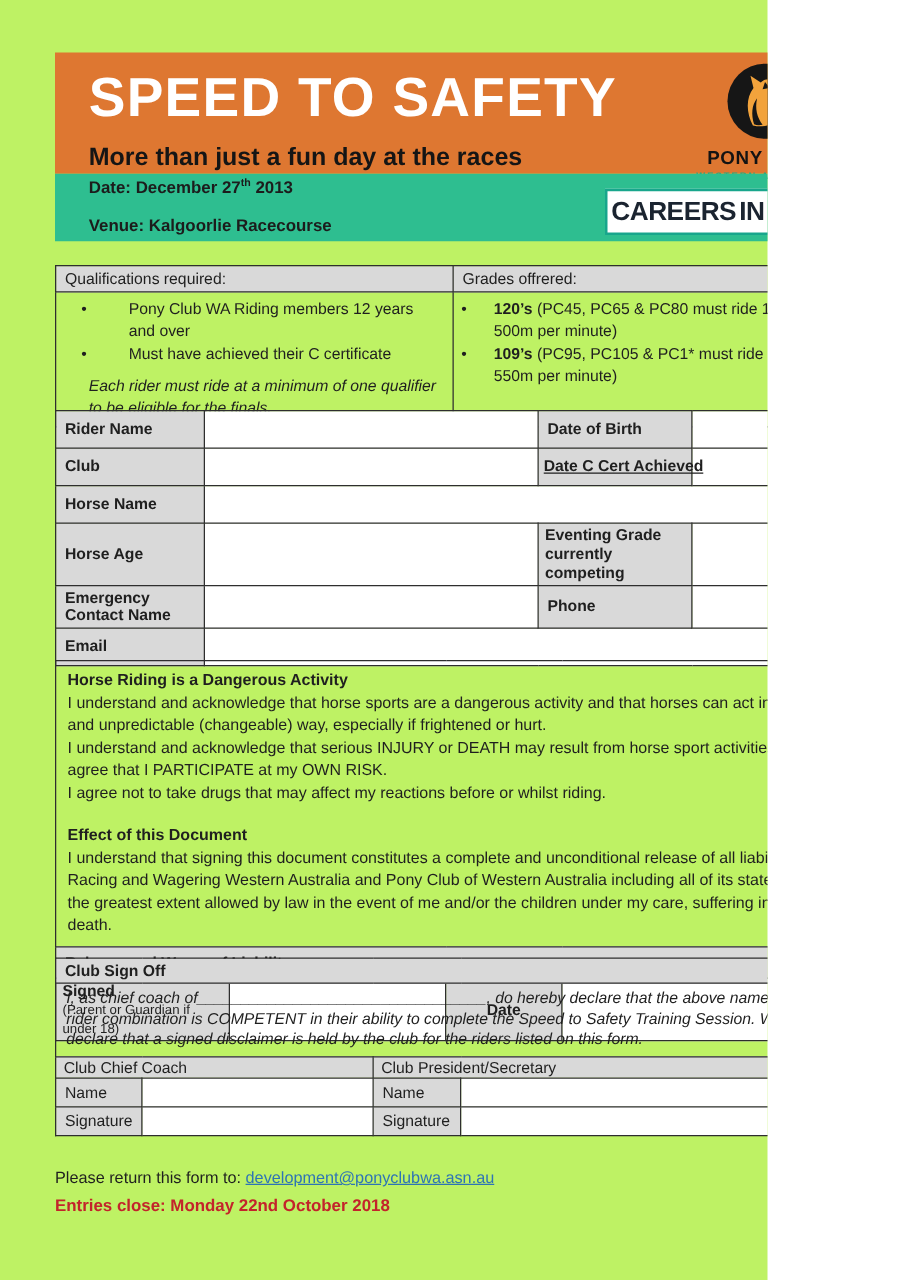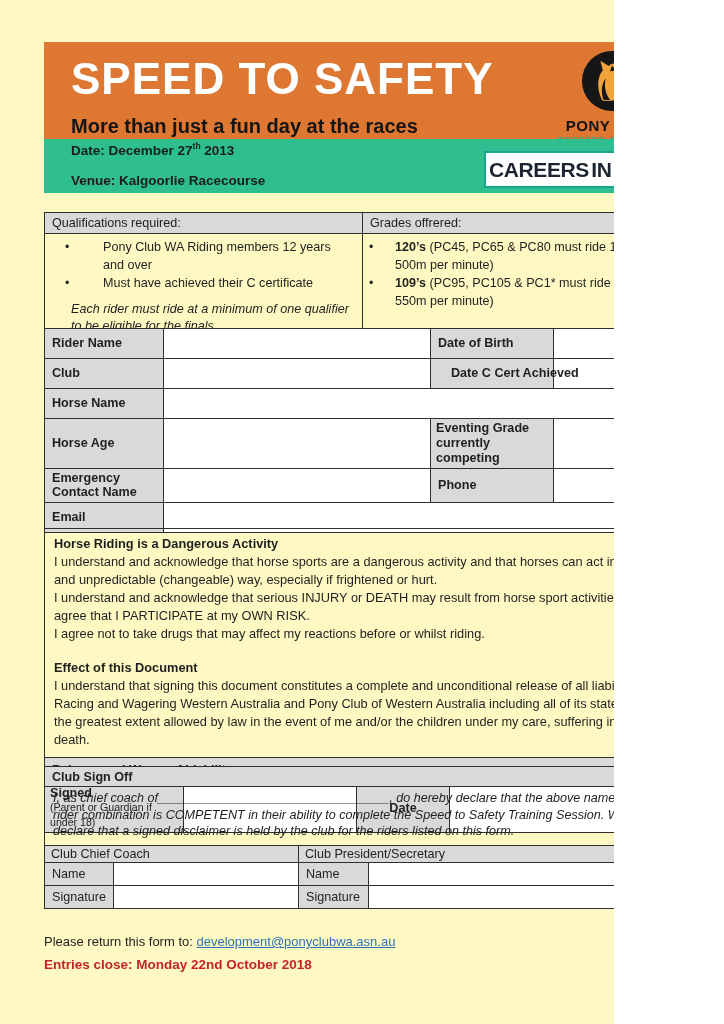--- a/index.html
+++ b/index.html
@@ -1,18 +1,18 @@
 <!DOCTYPE html>
 <html><head>
 <meta charset="utf-8">
 <style>
   * { margin:0; padding:0; box-sizing:border-box; }
   html,body { background:#ffffff; }
   body { font-family:"Liberation Sans", sans-serif; color:#1f1f1f; }
-  .page { position:relative; width:614px; height:1024px; background:#fef9c3; overflow:hidden; }
+  .page { position:relative; width:614px; height:1024px; background:#bef264; overflow:hidden; }
 
   
   .band-orange { position:absolute; left:44px; top:42px; width:646px; height:97px; background:#DE7731; }
   .main-title { position:absolute; left:27px; top:12px; font-size:44px; font-weight:bold; letter-spacing:1px; color:#ffffff; white-space:nowrap; }
   .subtitle  { position:absolute; left:27px; bottom:1px; font-size:20px; font-weight:bold; color:#151515; white-space:nowrap; }
   .pony-logo { position:absolute; top:8px; right:18px; width:120px; text-align:center; }
   .pony-name { font-size:15px; font-weight:bold; color:#131313; letter-spacing:.5px; margin-top:1px; }
   .pony-region { font-size:7.5px; font-weight:bold; color:#2BA57E; letter-spacing:1.6px; margin-top:1px; }
 
   .band-teal { position:absolute; left:44px; top:139px; width:646px; height:54px; background:#2EBE90; }
@@ -149,21 +149,21 @@
     <tbody>
         <tr style="height:30px;">
       <td class="lbl">Rider Name</td>
       <td class="blank"></td>
       <td class="lbl">Date of Birth</td>
       <td class="blank"></td>
     </tr>
     <tr style="height:30px;">
       <td class="lbl">Club</td>
       <td class="blank"></td>
-      <td class="lbl nowrap" style="padding-left:20px; padding-right:2px;">Date C Cert Achieved</td>
+      <td class="lbl nowrap" style="padding-left:4px; padding-right:2px;text-decoration:underline;">Date C Cert Achieved</td>
       <td class="blank"></td>
     </tr>
     <tr style="height:30px;">
       <td class="lbl">Horse Name</td>
       <td class="blank" colspan="3"></td>
     </tr>
     <tr style="height:31px;">
       <td class="lbl">Horse Age</td>
       <td class="blank"></td>
       <td class="lbl" style="padding-left:5px;">Eventing Grade currently competing</td>

